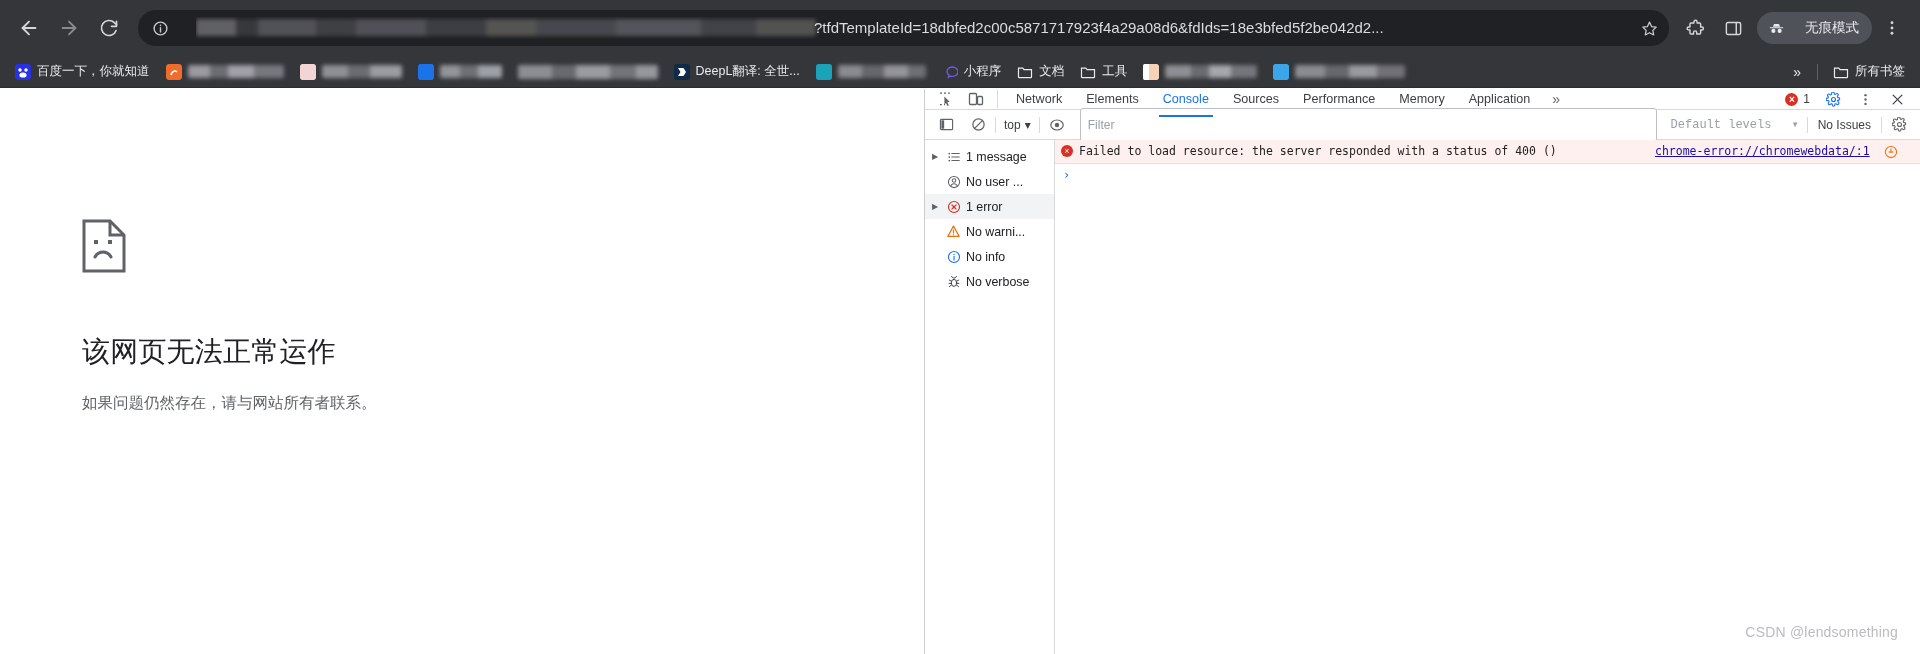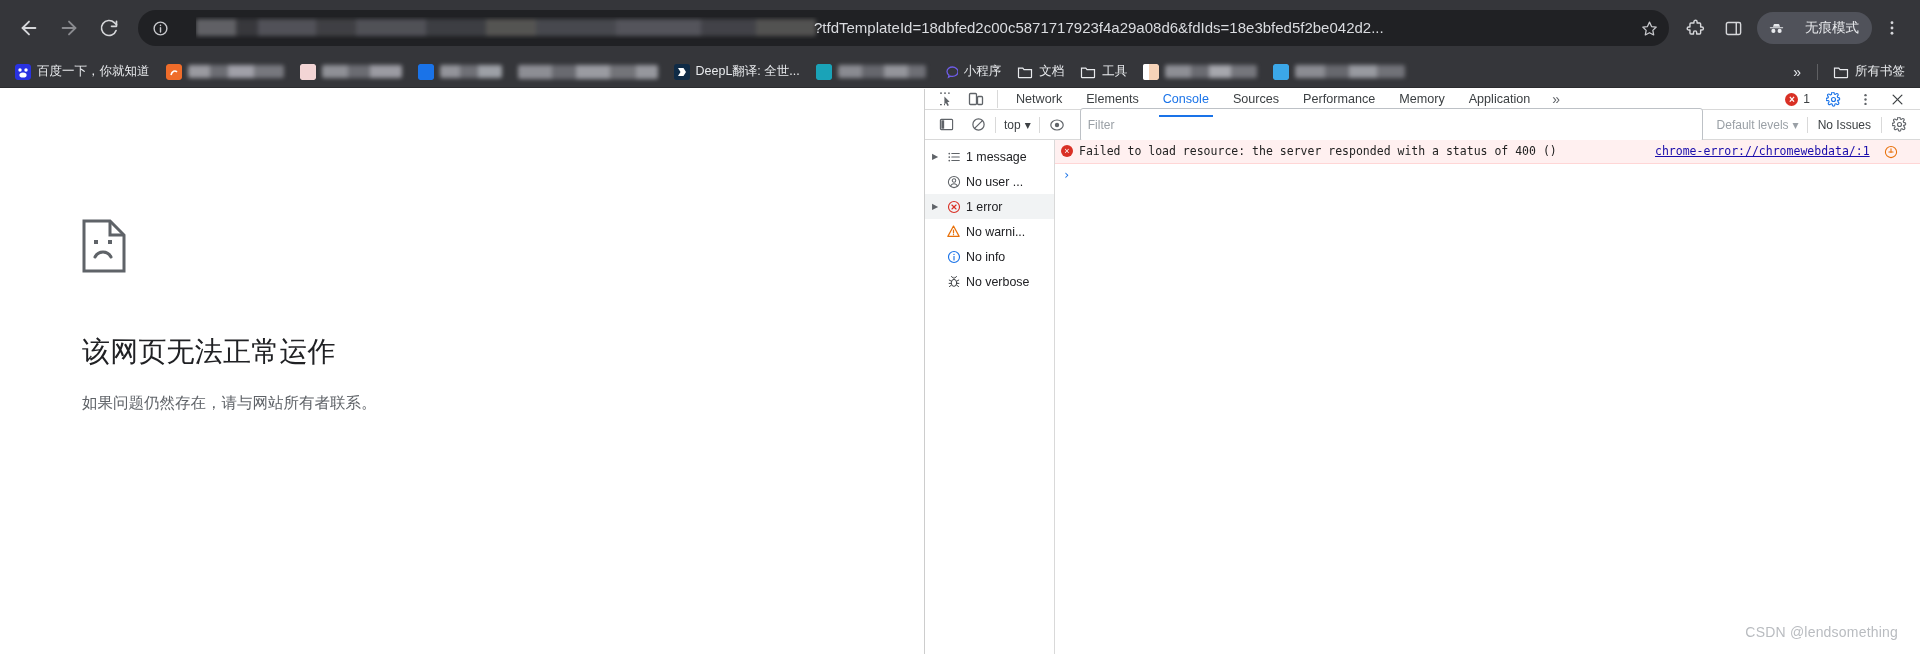--- a/index.html
+++ b/index.html
@@ -272,23 +272,23 @@
     border-radius: 3px;
     margin: 0 6px;
     padding: 0 7px;
     font-size: 12px;
     color: #3c4043;
     background: #fff;
     min-width: 0;
   }
   .filter-input::placeholder { color: #9aa0a6; }
   .levels {
-    display: flex; align-items: center; gap: 4px;
+    display: flex; align-items: center; gap: 20px;
     color: #9aa0a6; font-size: 12px;
-    padding: 0 6px; white-space: nowrap;
+    padding: 0 6px; white-space: nowrap; font-family: Liberation Mono, monospace;
   }
   .no-issues { font-size: 12px; color: #3c4043; padding: 0 8px; white-space: nowrap; }
   .tb-sep2 { width: 1px; height: 16px; background: #d9d9d9; flex: 0 0 auto; }
 
   .dt-body { flex: 1 1 auto; display: flex; min-height: 0; }
   .dt-sidebar {
     width: 130px;
     border-right: 1px solid #d9d9d9;
     padding-top: 4px;
     flex: 0 0 auto;

